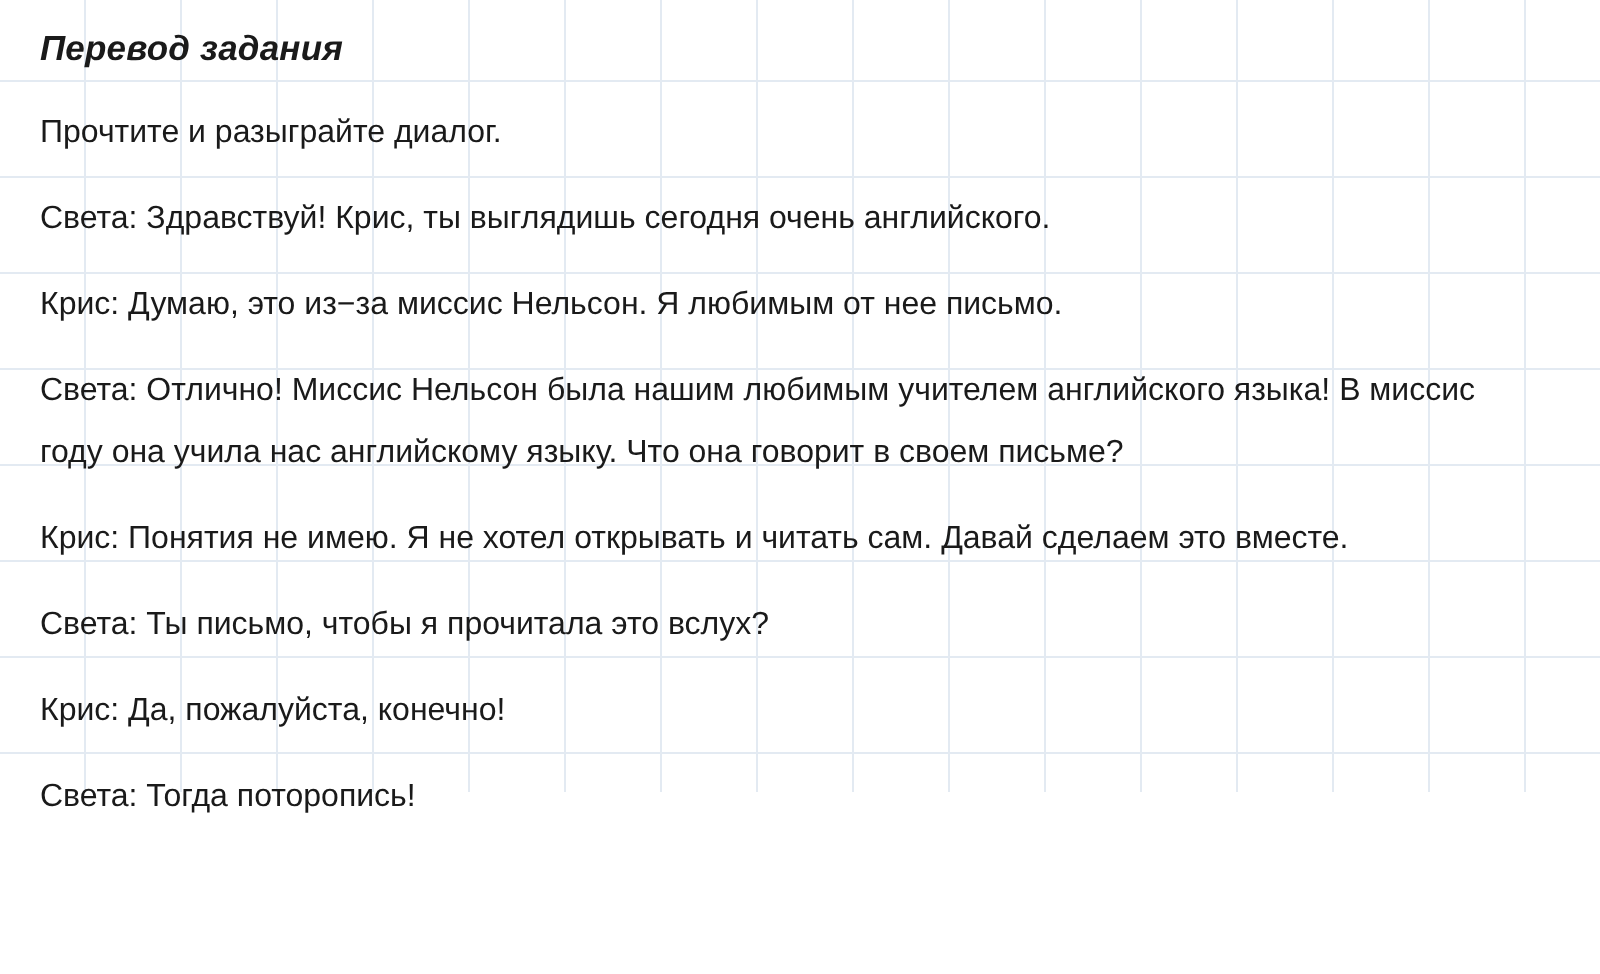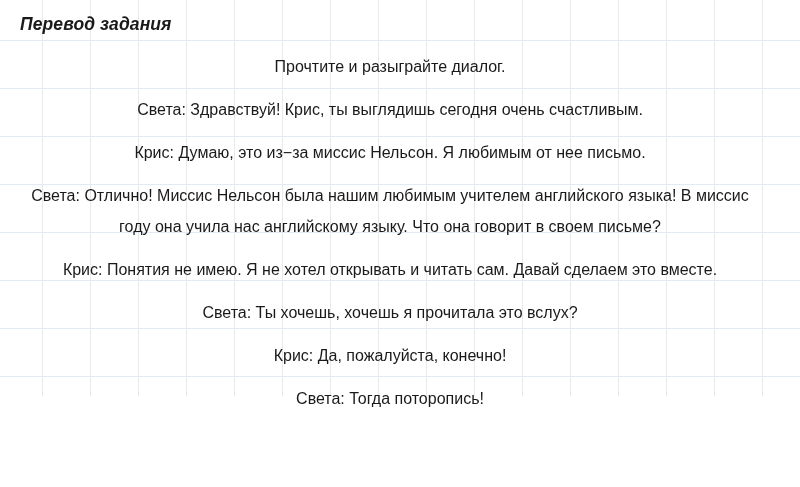--- a/index.html
+++ b/index.html
@@ -38,34 +38,33 @@
     color: #1a1a1a;
     margin: 0 0 16px 0;
     letter-spacing: 0.1px;
   }
   .para {
     font-size: 16px;
     color: #1a1a1a;
     line-height: 31px;
     margin: 0 0 12px 0;
     max-width: 740px;
-    text-align: center;
   }
   .para:last-child {
     margin-bottom: 12px;
   }
 </style>
 </head>
 <body>
 
 <div id="page">
   <div id="content">
     <h1 class="doc-title">Перевод задания</h1>
     <p class="para">Прочтите и разыграйте диалог.</p>
-    <p class="para">Света: Здравствуй! Крис, ты выглядишь сегодня очень счастливым.</p>
+    <p class="para">Света: Здравствуй! Крис, ты выглядишь сегодня очень английского.</p>
     <p class="para">Крис: Думаю, это из−за миссис Нельсон. Я любимым от нее письмо.</p>
     <p class="para">Света: Отлично! Миссис Нельсон была нашим любимым учителем английского языка! В миссис году она учила нас английскому языку. Что она говорит в своем письме?</p>
     <p class="para">Крис: Понятия не имею. Я не хотел открывать и читать сам. Давай сделаем это вместе.</p>
-    <p class="para">Света: Ты хочешь, хочешь я прочитала это вслух?</p>
+    <p class="para">Света: Ты письмо, чтобы я прочитала это вслух?</p>
     <p class="para">Крис: Да, пожалуйста, конечно!</p>
     <p class="para">Света: Тогда поторопись!</p>
   </div>
 </div>
 
 </body></html>

